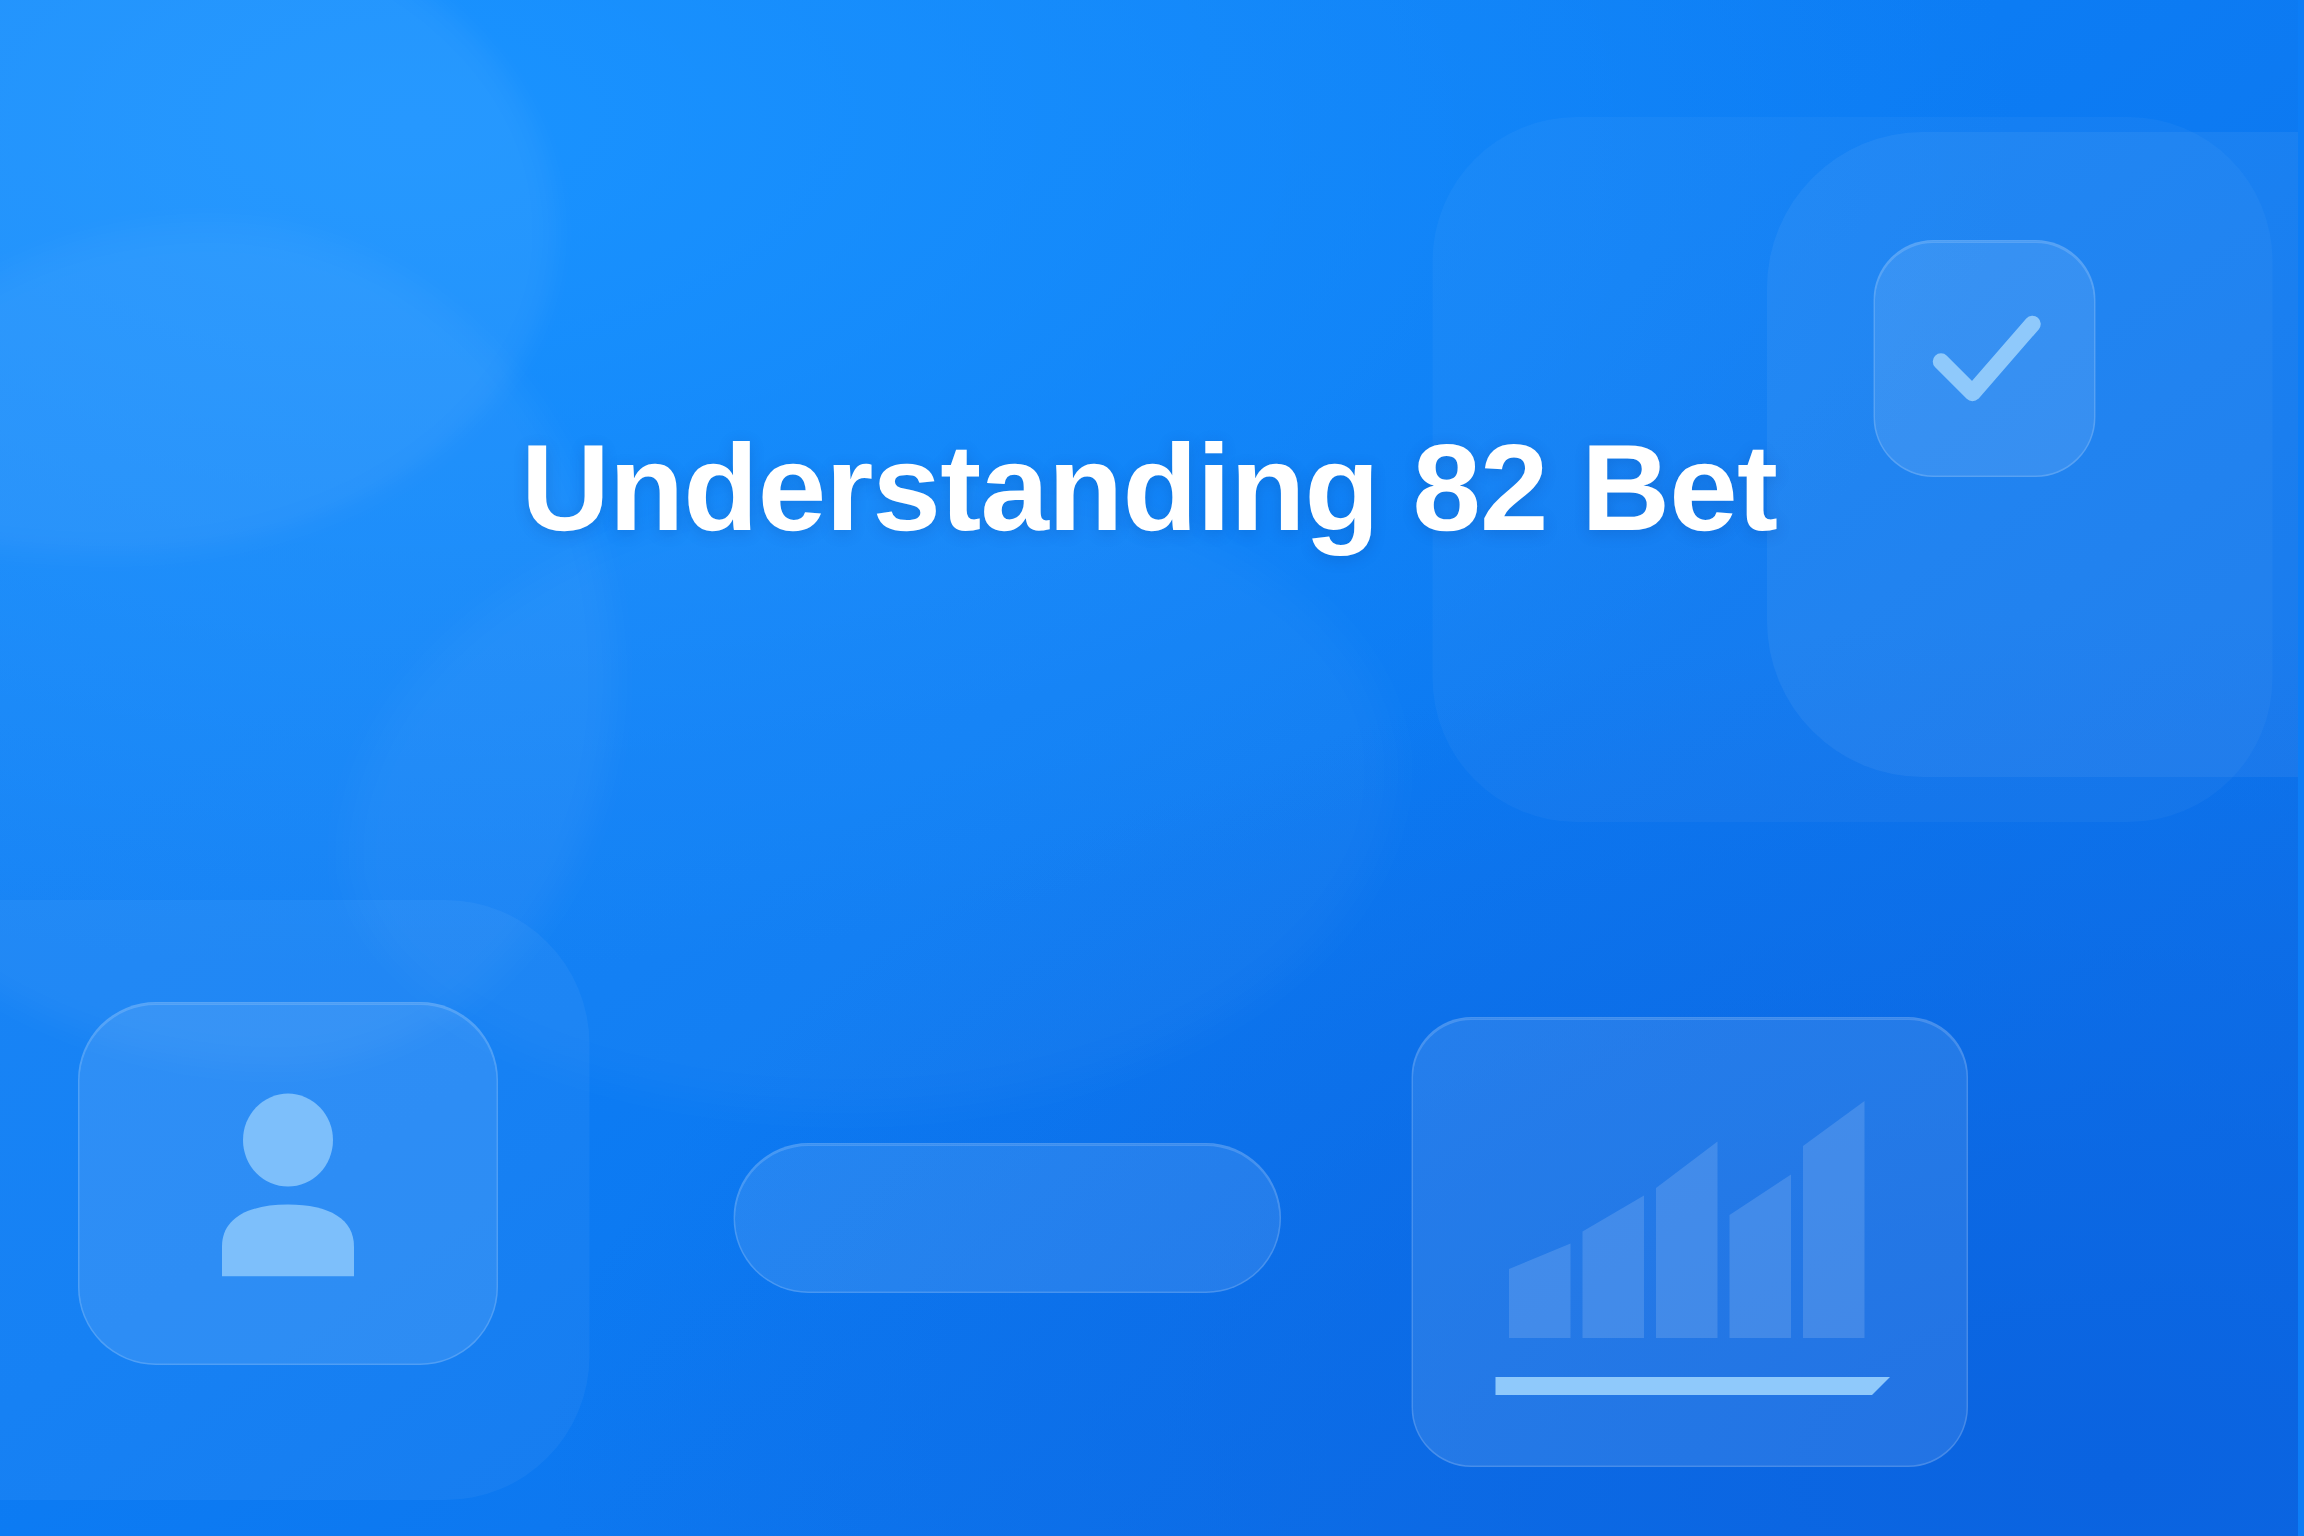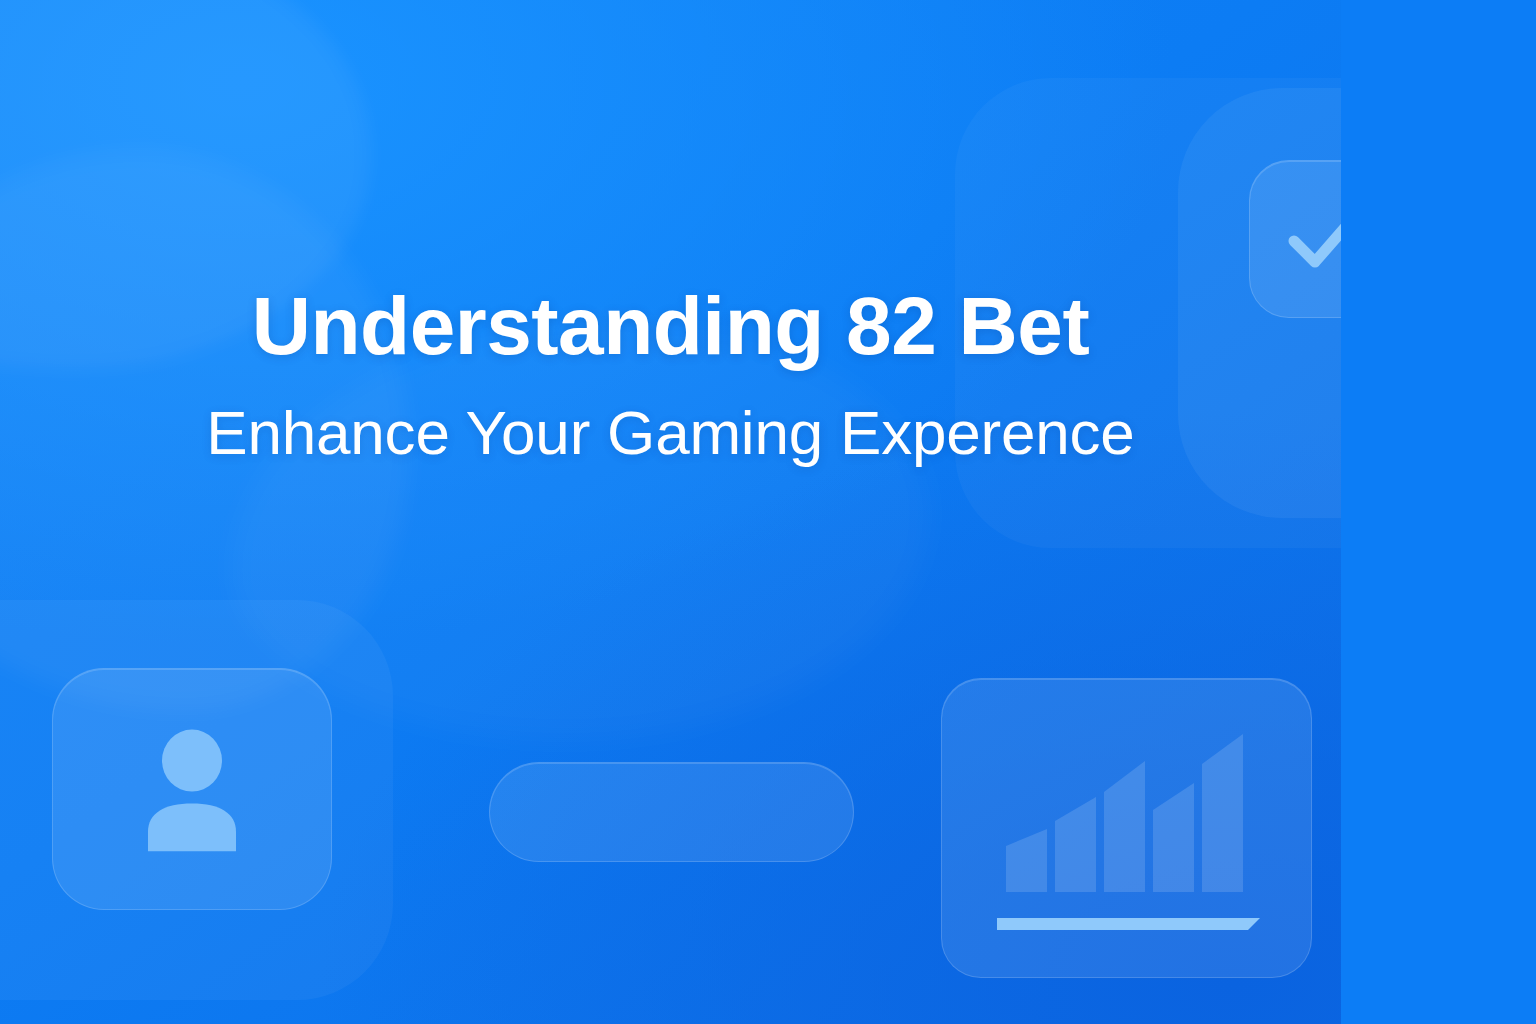--- a/index.html
+++ b/index.html
@@ -6,21 +6,21 @@
   * { margin:0; padding:0; box-sizing:border-box; }
   html, body {
     width:1536px; height:1024px;
     overflow:hidden;
     background:#0c7df6;
     font-family:"Liberation Sans", sans-serif;
   }
 
   .banner {
     position:relative;
-    width:1341px; height:1024px;
+    width:1532px; height:1024px;
     overflow:hidden;
     background:
       radial-gradient(120% 95% at 18% 8%,  #1a93ff 0%, rgba(26,147,255,0) 58%),
       radial-gradient(110% 90% at 92% 96%, #0a63e0 0%, rgba(10,99,224,0) 62%),
       linear-gradient(145deg, #1184f8 0%, #0c7cf4 45%, #0f6ee6 100%);
   }
 
   
   .blob { position:absolute; border-radius:50%; pointer-events:none; }
   .blob-a {
@@ -160,16 +160,15 @@
           <path d="M211 213 L211 131 L252 104 L252 213 Z"></path>
           <path d="M260 213 L260 85 L301 55 L301 213 Z"></path>
         </g>
         <path d="M55 239 L318 239 L306 251 L55 251 Z" fill="#8fc9fb"></path>
       </svg>
     </span>
   </div>
 
   <div class="headline">
     <div class="title-line">Understanding 82 Bet</div>
-    <div class="subtitle-line">Enhance Your Gaming Experence</div>
   </div>
 
 </div>
 
 </body></html>

